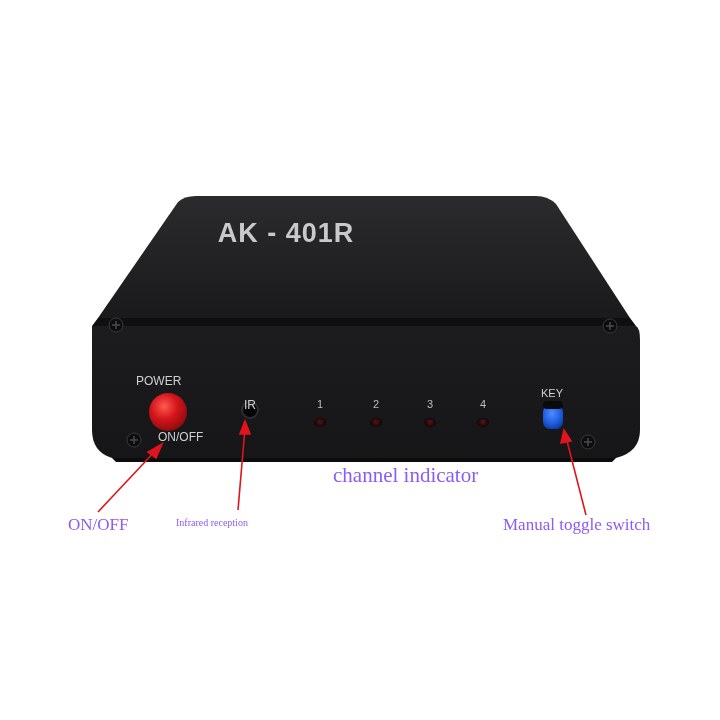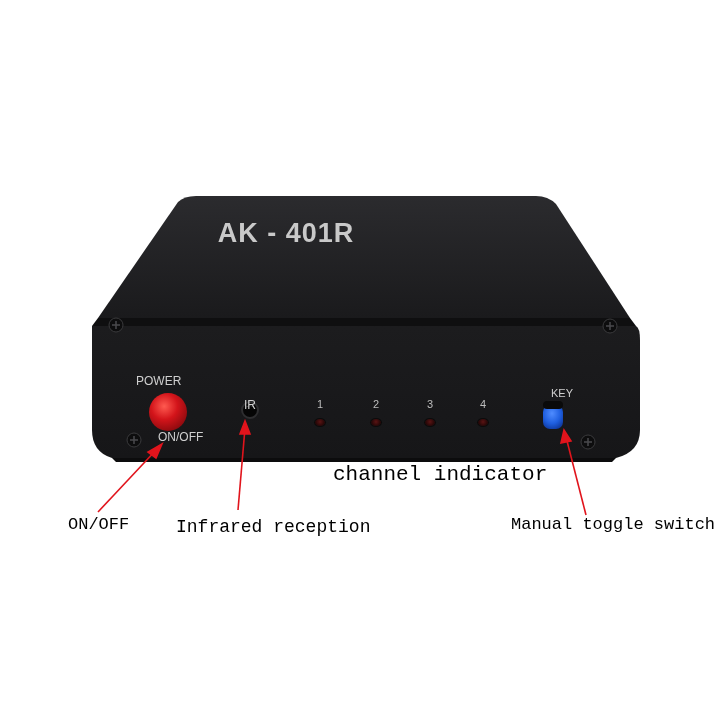--- a/index.html
+++ b/index.html
@@ -4,21 +4,21 @@
 <style>
   html,body{margin:0;padding:0;}
   body{width:720px;height:720px;background:#ffffff;position:relative;overflow:hidden;font-family:"Liberation Sans",sans-serif;}
   .stage{position:absolute;left:0;top:0;width:720px;height:720px;}
   .top-label{position:absolute;left:0;width:572px;text-align:center;color:#c9c9c9;}
   .model{top:218px;font-size:27px;font-weight:bold;letter-spacing:1px;left:0;}
   .subtitle{top:256px;font-size:16px;letter-spacing:0.3px;}
   .panel-text{position:absolute;color:#cfcfcf;font-size:12px;}
   .led-num{position:absolute;color:#bdbdbd;font-size:11px;width:16px;text-align:center;}
   .led{position:absolute;width:10px;height:7px;border-radius:50%;background:radial-gradient(circle at 50% 40%,#5a1414 0%,#2a0808 60%,#140404 100%);box-shadow:0 0 0 1px #0b0b0b;}
-  .callout{position:absolute;color:#000000;font-family:Liberation Mono, monospace;white-space:nowrap;}
+  .callout{position:absolute;color:#8b5cf6;font-family:Liberation Serif, serif;white-space:nowrap;}
 </style>
 </head>
 <body>
 
 <div class="stage">
   <svg width="720" height="720" viewBox="0 0 720 720" style="position:absolute;left:0;top:0">
     <defs>
       <linearGradient id="topg" x1="0" y1="0" x2="0" y2="1">
         <stop offset="0" stop-color="#2b2b2e"></stop>
         <stop offset="1" stop-color="#1a1a1c"></stop>
@@ -76,29 +76,29 @@
       <line x1="586" y1="515" x2="566" y2="437"></line>
       <polygon points="564,430 561,443 571,441"></polygon>
     </g>
   </svg>
 
   <div class="top-label model">AK - 401R</div>
 
   <div class="panel-text" style="left:136px;top:374px;">POWER</div>
   <div class="panel-text" style="left:158px;top:430px;">ON/OFF</div>
   <div class="panel-text" style="left:244px;top:398px;">IR</div>
-  <div class="panel-text" style="left:541px;top:387px;font-size:11px;margin-left:10px;">KEY</div>
+  <div class="panel-text" style="left:541px;top:387px;font-size:11px;">KEY</div>
 
   <div class="led-num" style="left:312px;top:398px;">1</div>
   <div class="led-num" style="left:368px;top:398px;">2</div>
   <div class="led-num" style="left:422px;top:398px;">3</div>
   <div class="led-num" style="left:475px;top:398px;">4</div>
 
   <div class="led" style="left:315px;top:419px;"></div>
   <div class="led" style="left:371px;top:419px;"></div>
   <div class="led" style="left:425px;top:419px;"></div>
   <div class="led" style="left:478px;top:419px;"></div>
 
   <div class="callout" style="left:333px;top:463px;font-size:21px;">channel indicator</div>
   <div class="callout" style="left:68px;top:515px;font-size:17px;">ON/OFF</div>
-  <div class="callout" style="left:176px;top:517px;font-size:18px;">Infrared reception</div>
-  <div class="callout" style="left:503px;top:515px;font-size:17px;margin-left:8px;">Manual toggle switch</div>
+  <div class="callout" style="left:176px;top:517px;font-size:10px;">Infrared reception</div>
+  <div class="callout" style="left:503px;top:515px;font-size:17px;">Manual toggle switch</div>
 </div>
 
 </body></html>

